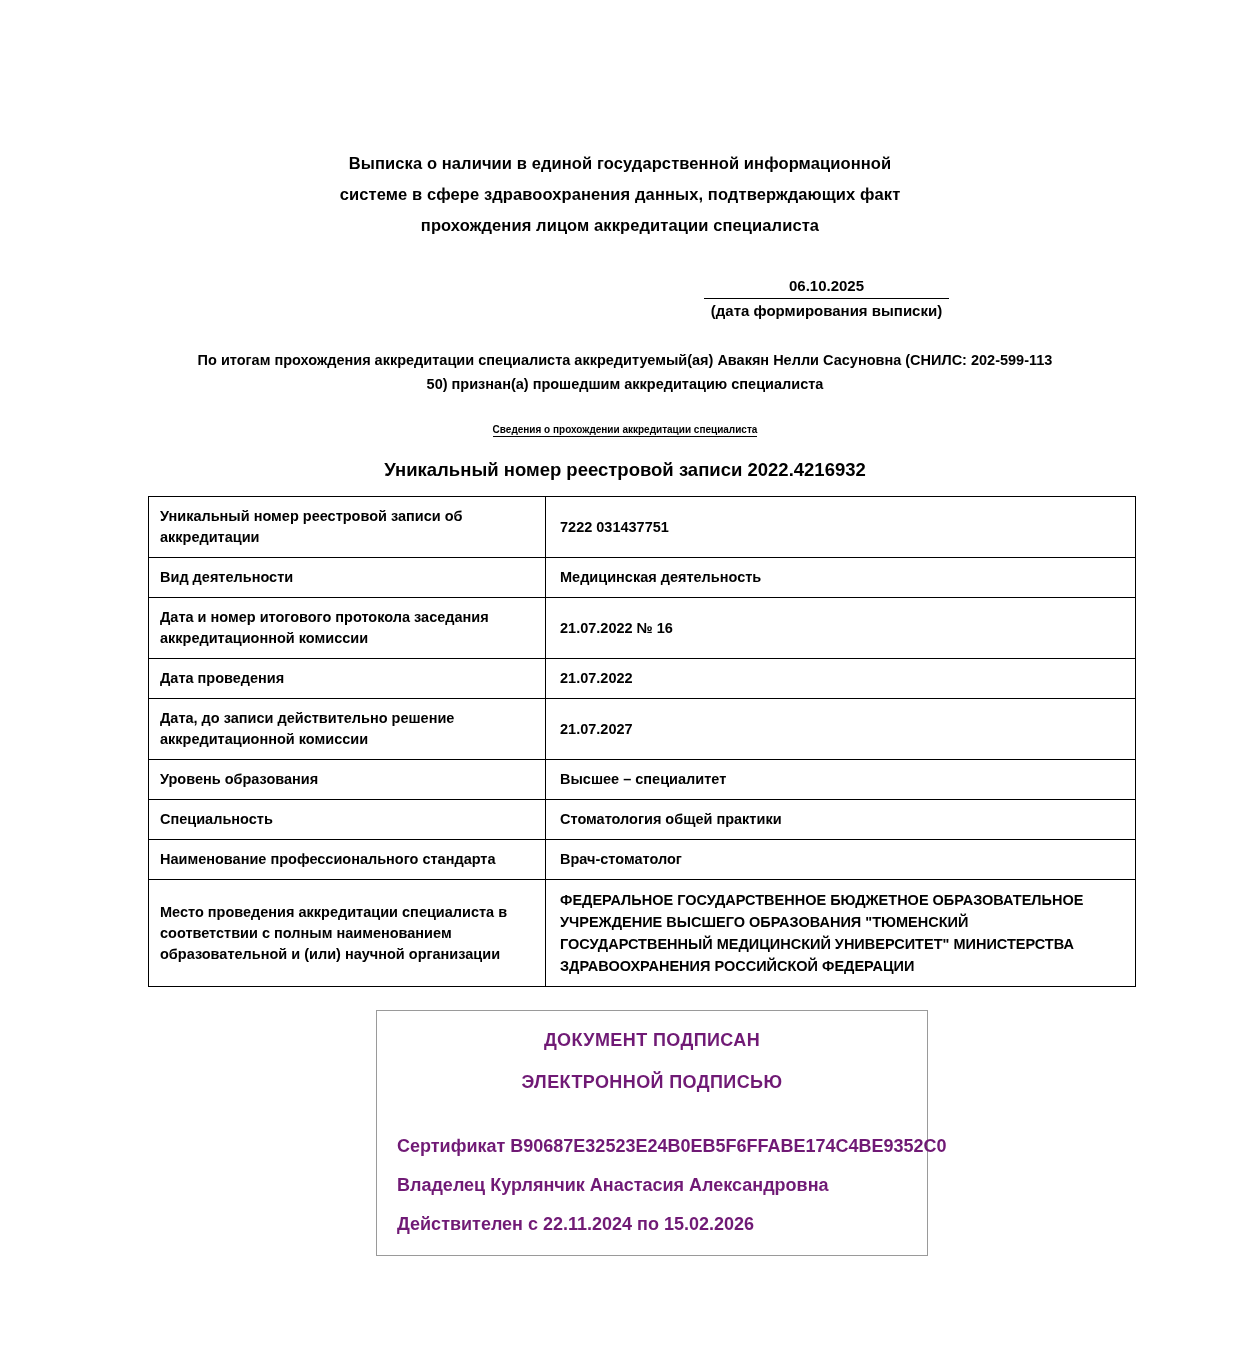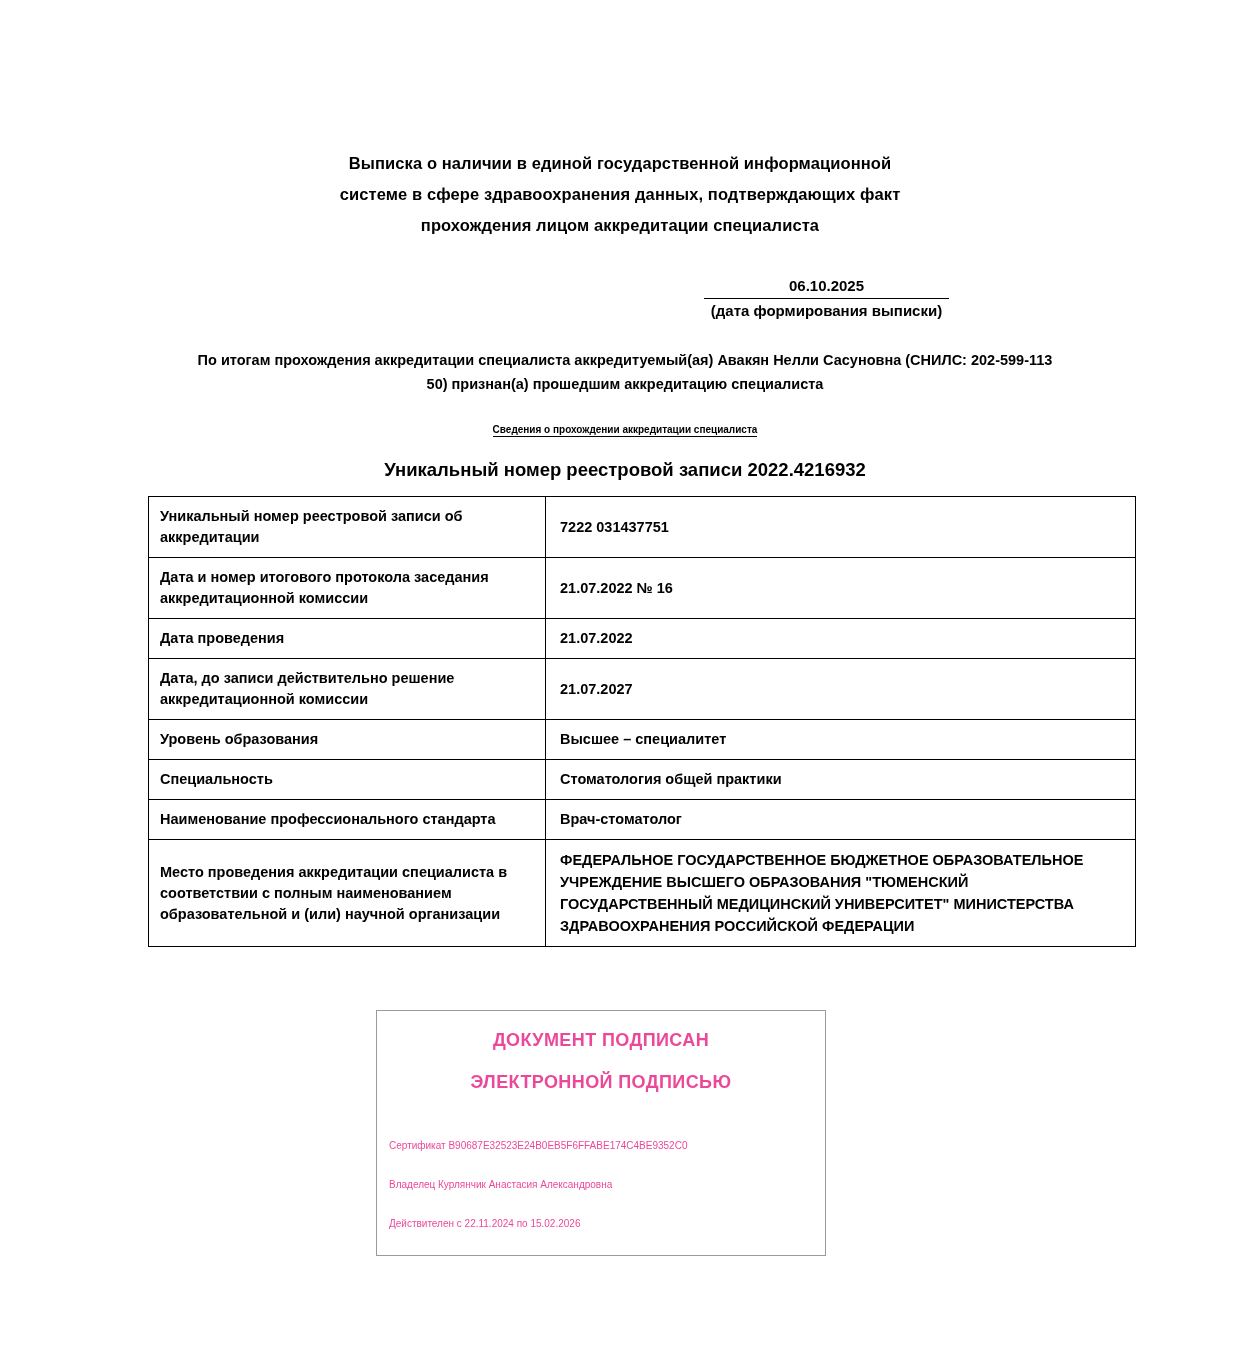--- a/index.html
+++ b/index.html
@@ -124,45 +124,46 @@
   }
   .info-table td.value-cell.multiline {
     line-height: 22px;
   }
 
   
   .signature-stamp {
     position: absolute;
     left: 376px;
     top: 1010px;
-    width: 450px;
+    width: 552px;
     height: 246px;
     border: 1.5px solid #9a9a9a;
     box-sizing: border-box;
-    color: #ec4899;
+    color: #701a75;
   }
   .stamp-title {
     text-align: center;
     font-size: 18px;
     font-weight: bold;
     letter-spacing: 0.4px;
   }
   .stamp-title.line1 { margin-top: 19px; }
   .stamp-title.line2 { margin-top: 21px; }
 
   .stamp-details {
     margin-top: 43px;
     padding-left: 12px;
   }
   .stamp-line {
-    font-size: 10px;
-    font-weight: normal;
+    font-size: 18px;
+    font-weight: bold;
     line-height: 20px;
     margin-bottom: 19px;
     white-space: nowrap;
+    margin-left: 8px;
   }
   .stamp-line:last-child { margin-bottom: 0; }
 </style>
 </head>
 <body>
 
 <div class="page">
 
   <div class="doc-title">
     <div>Выписка о наличии в единой государственной информационной</div>
@@ -184,20 +185,24 @@
     <span>Сведения о прохождении аккредитации специалиста</span>
   </div>
 
   <div class="registry-heading">Уникальный номер реестровой записи 2022.4216932</div>
 
   <table class="info-table">
     <tbody>
       <tr>
         <td class="label-cell">Уникальный номер реестровой записи об аккредитации</td>
         <td class="value-cell">7222 031437751</td>
+      </tr>
+      <tr>
+        <td class="label-cell">Вид деятельности</td>
+        <td class="value-cell">Медицинская деятельность</td>
       </tr>
       <tr>
         <td class="label-cell">Дата и номер итогового протокола заседания аккредитационной комиссии</td>
         <td class="value-cell">21.07.2022 № 16</td>
       </tr>
       <tr>
         <td class="label-cell">Дата проведения</td>
         <td class="value-cell">21.07.2022</td>
       </tr>
       <tr>

